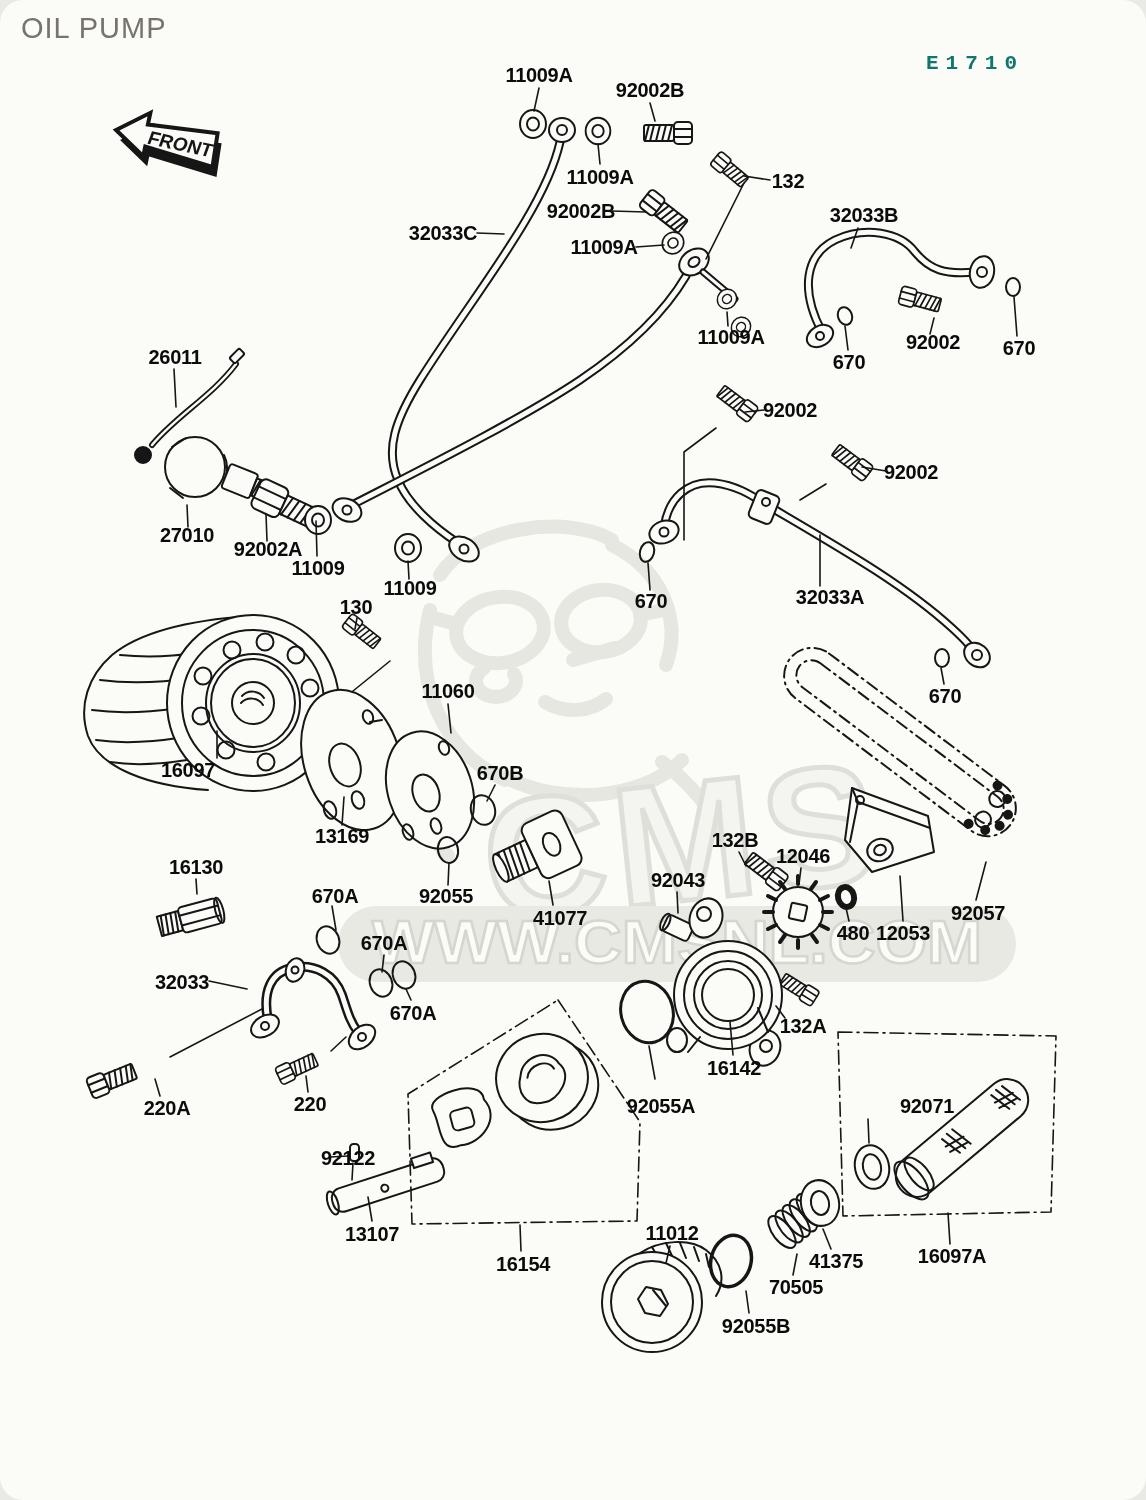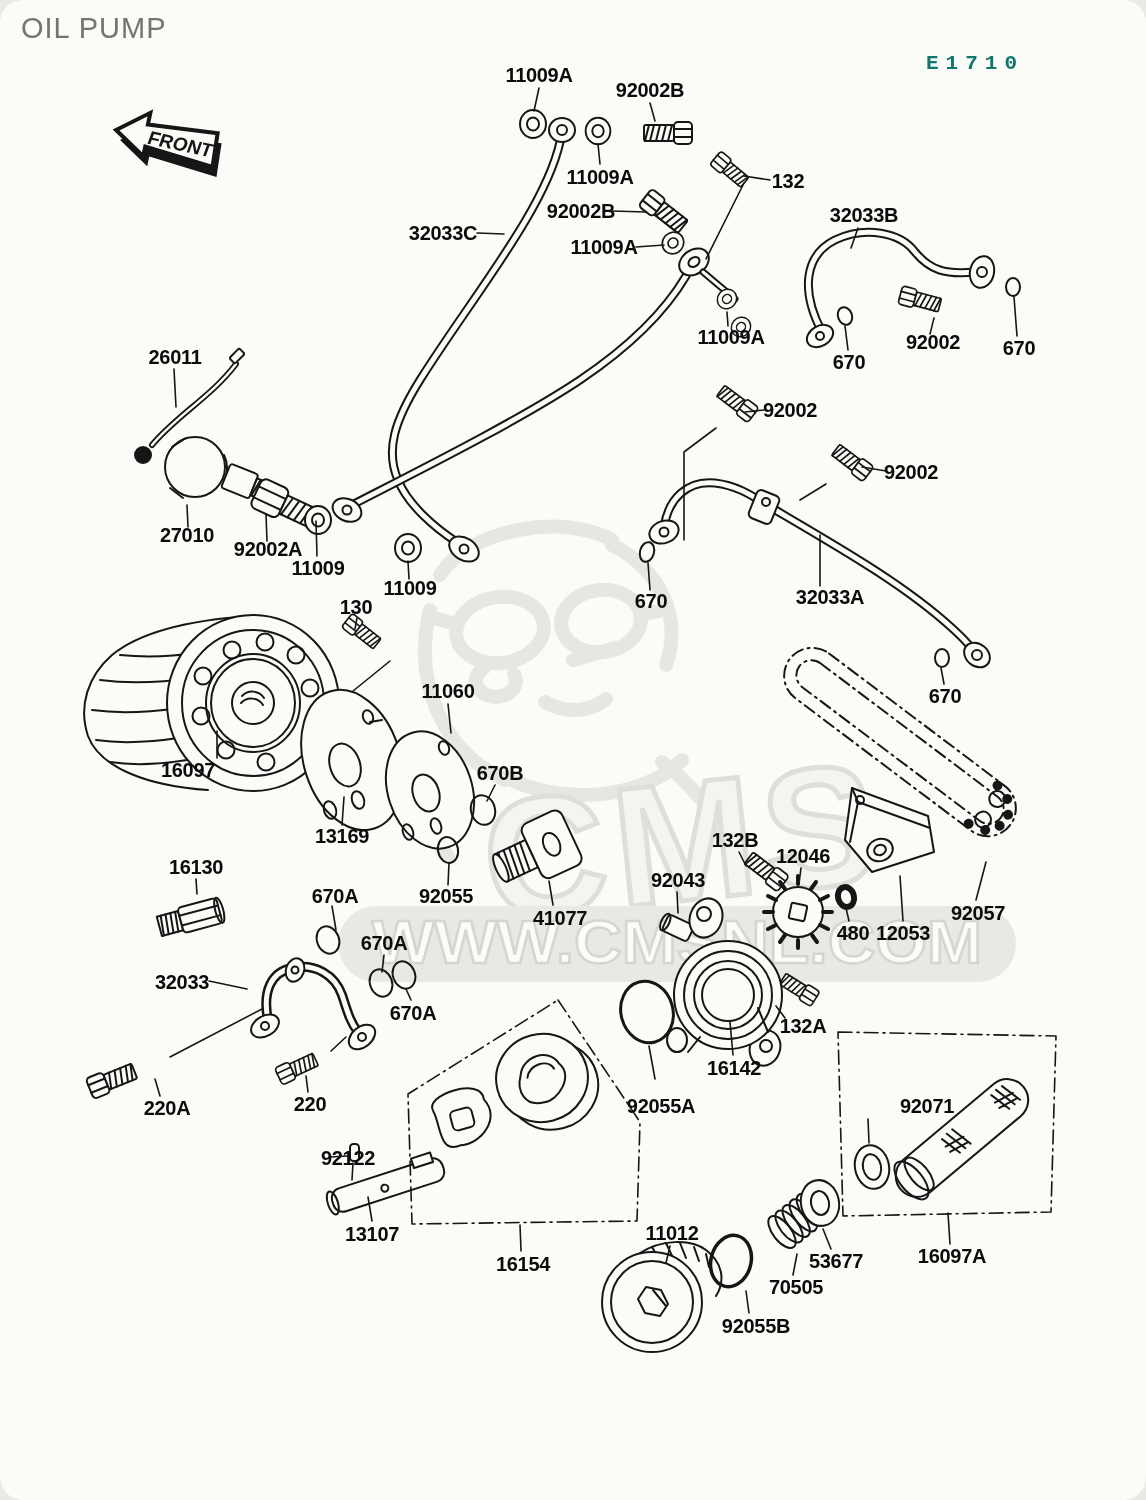--- a/index.html
+++ b/index.html
@@ -404,19 +404,19 @@
       <div class="plabel" style="left: 734px; top: 1068px;">16142</div>
       <div class="plabel" style="left: 661px; top: 1091px; margin-top: 15px;">92055A</div>
       <div class="plabel" style="left: 182px; top: 982px;">32033</div>
       <div class="plabel" style="left: 167px; top: 1108px;">220A</div>
       <div class="plabel" style="left: 310px; top: 1104px;">220</div>
       <div class="plabel" style="left: 304px; top: 1158px; margin-left: 44px;">92122</div>
       <div class="plabel" style="left: 372px; top: 1234px;">13107</div>
       <div class="plabel" style="left: 523px; top: 1264px;">16154</div>
       <div class="plabel" style="left: 672px; top: 1233px;">11012</div>
       <div class="plabel" style="left: 884px; top: 1106px; margin-left: 43px;">92071</div>
-      <div class="plabel" style="left: 836px; top: 1261px;">53677</div>
+      <div class="plabel" style="left: 836px; top: 1261px;">41375</div>
       <div class="plabel" style="left: 796px; top: 1287px;">70505</div>
       <div class="plabel" style="left: 756px; top: 1326px;">92055B</div>
       <div class="plabel" style="left: 952px; top: 1256px;">16097A</div>
     </div>
 
 </div>
 
 </body></html>

